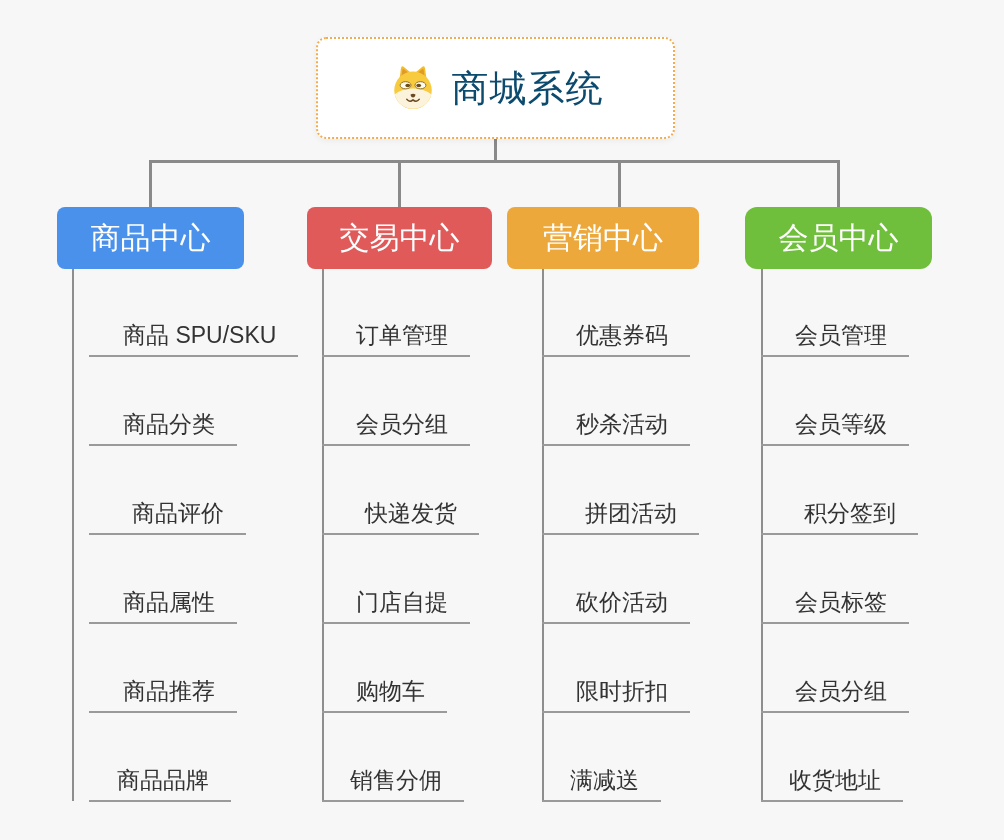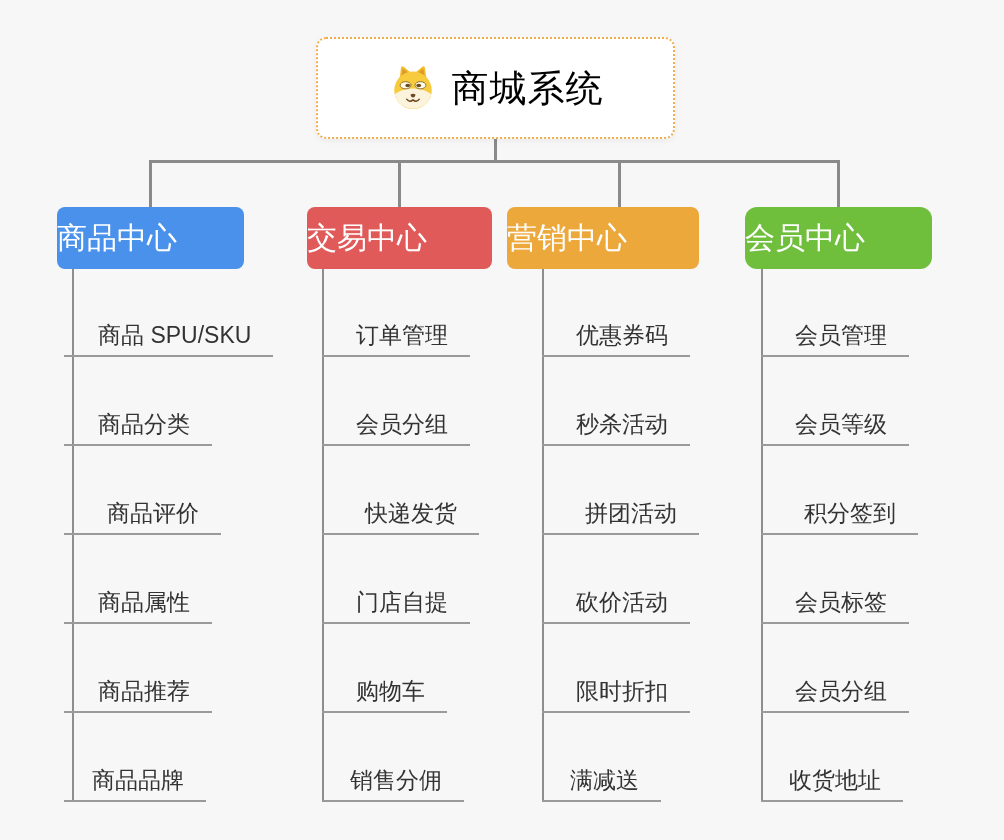--- a/index.html
+++ b/index.html
@@ -27,21 +27,21 @@
     display:flex;
     align-items:center;
     justify-content:center;
     gap:14px;
     box-shadow:0 2px 6px rgba(0,0,0,0.05);
     cursor:default;
   }
   .root-label{
     font-size:37px;
     line-height:1;
-    color:#000000;
+    color:#0c4a6e;
     letter-spacing:1px;
     white-space:nowrap;
   }
   .root-icon{width:50px;height:50px;flex:0 0 auto;}
 
   
   .line{position:absolute;background:#8a8a8a;}
   .root-stub  {left:494px; top:139px; width:3px; height:23px;}
   .trunk-h    {left:149px; top:160px; width:691px; height:3px;}
   .drop       {top:162px; width:3px; height:45px;}
@@ -52,40 +52,41 @@
 
   
   .branch{
     position:absolute;
     top:207px; height:62px;
     border-radius:8px;
     color:#ffffff;
     font-size:30px;
     display:flex;
     align-items:center;
+    justify-content:center;
     white-space:nowrap;
     cursor:default;
   }
   .b1{left:57px;  width:187px;}
   .b2{left:307px; width:185px;}
   .b3{left:507px; width:192px;}
   .b4{left:745px; width:187px;}
 
   
   .item{
     position:absolute;
     white-space:nowrap;
     font-size:23px;
     line-height:30px;
     color:#333333;
     padding:0 22px 5px 34px;
     border-bottom:2px solid #9a9a9a;
     cursor:default;
   }
-  .c1{left:64px;} .c2{left:322px;} .c3{left:542px;} .c4{left:761px;}
+  .c1{left:89px;} .c2{left:322px;} .c3{left:542px;} .c4{left:761px;}
   .r1{top:320px;} .r2{top:409px;} .r3{top:498px;padding-left:43px;}
   .r4{top:587px;} .r5{top:676px;} .r6{top:765px;padding-left:28px;}
 </style>
 </head>
 <body>
 
 <div class="canvas">
 
   <div class="line root-stub"></div>
   <div class="line trunk-h"></div>

